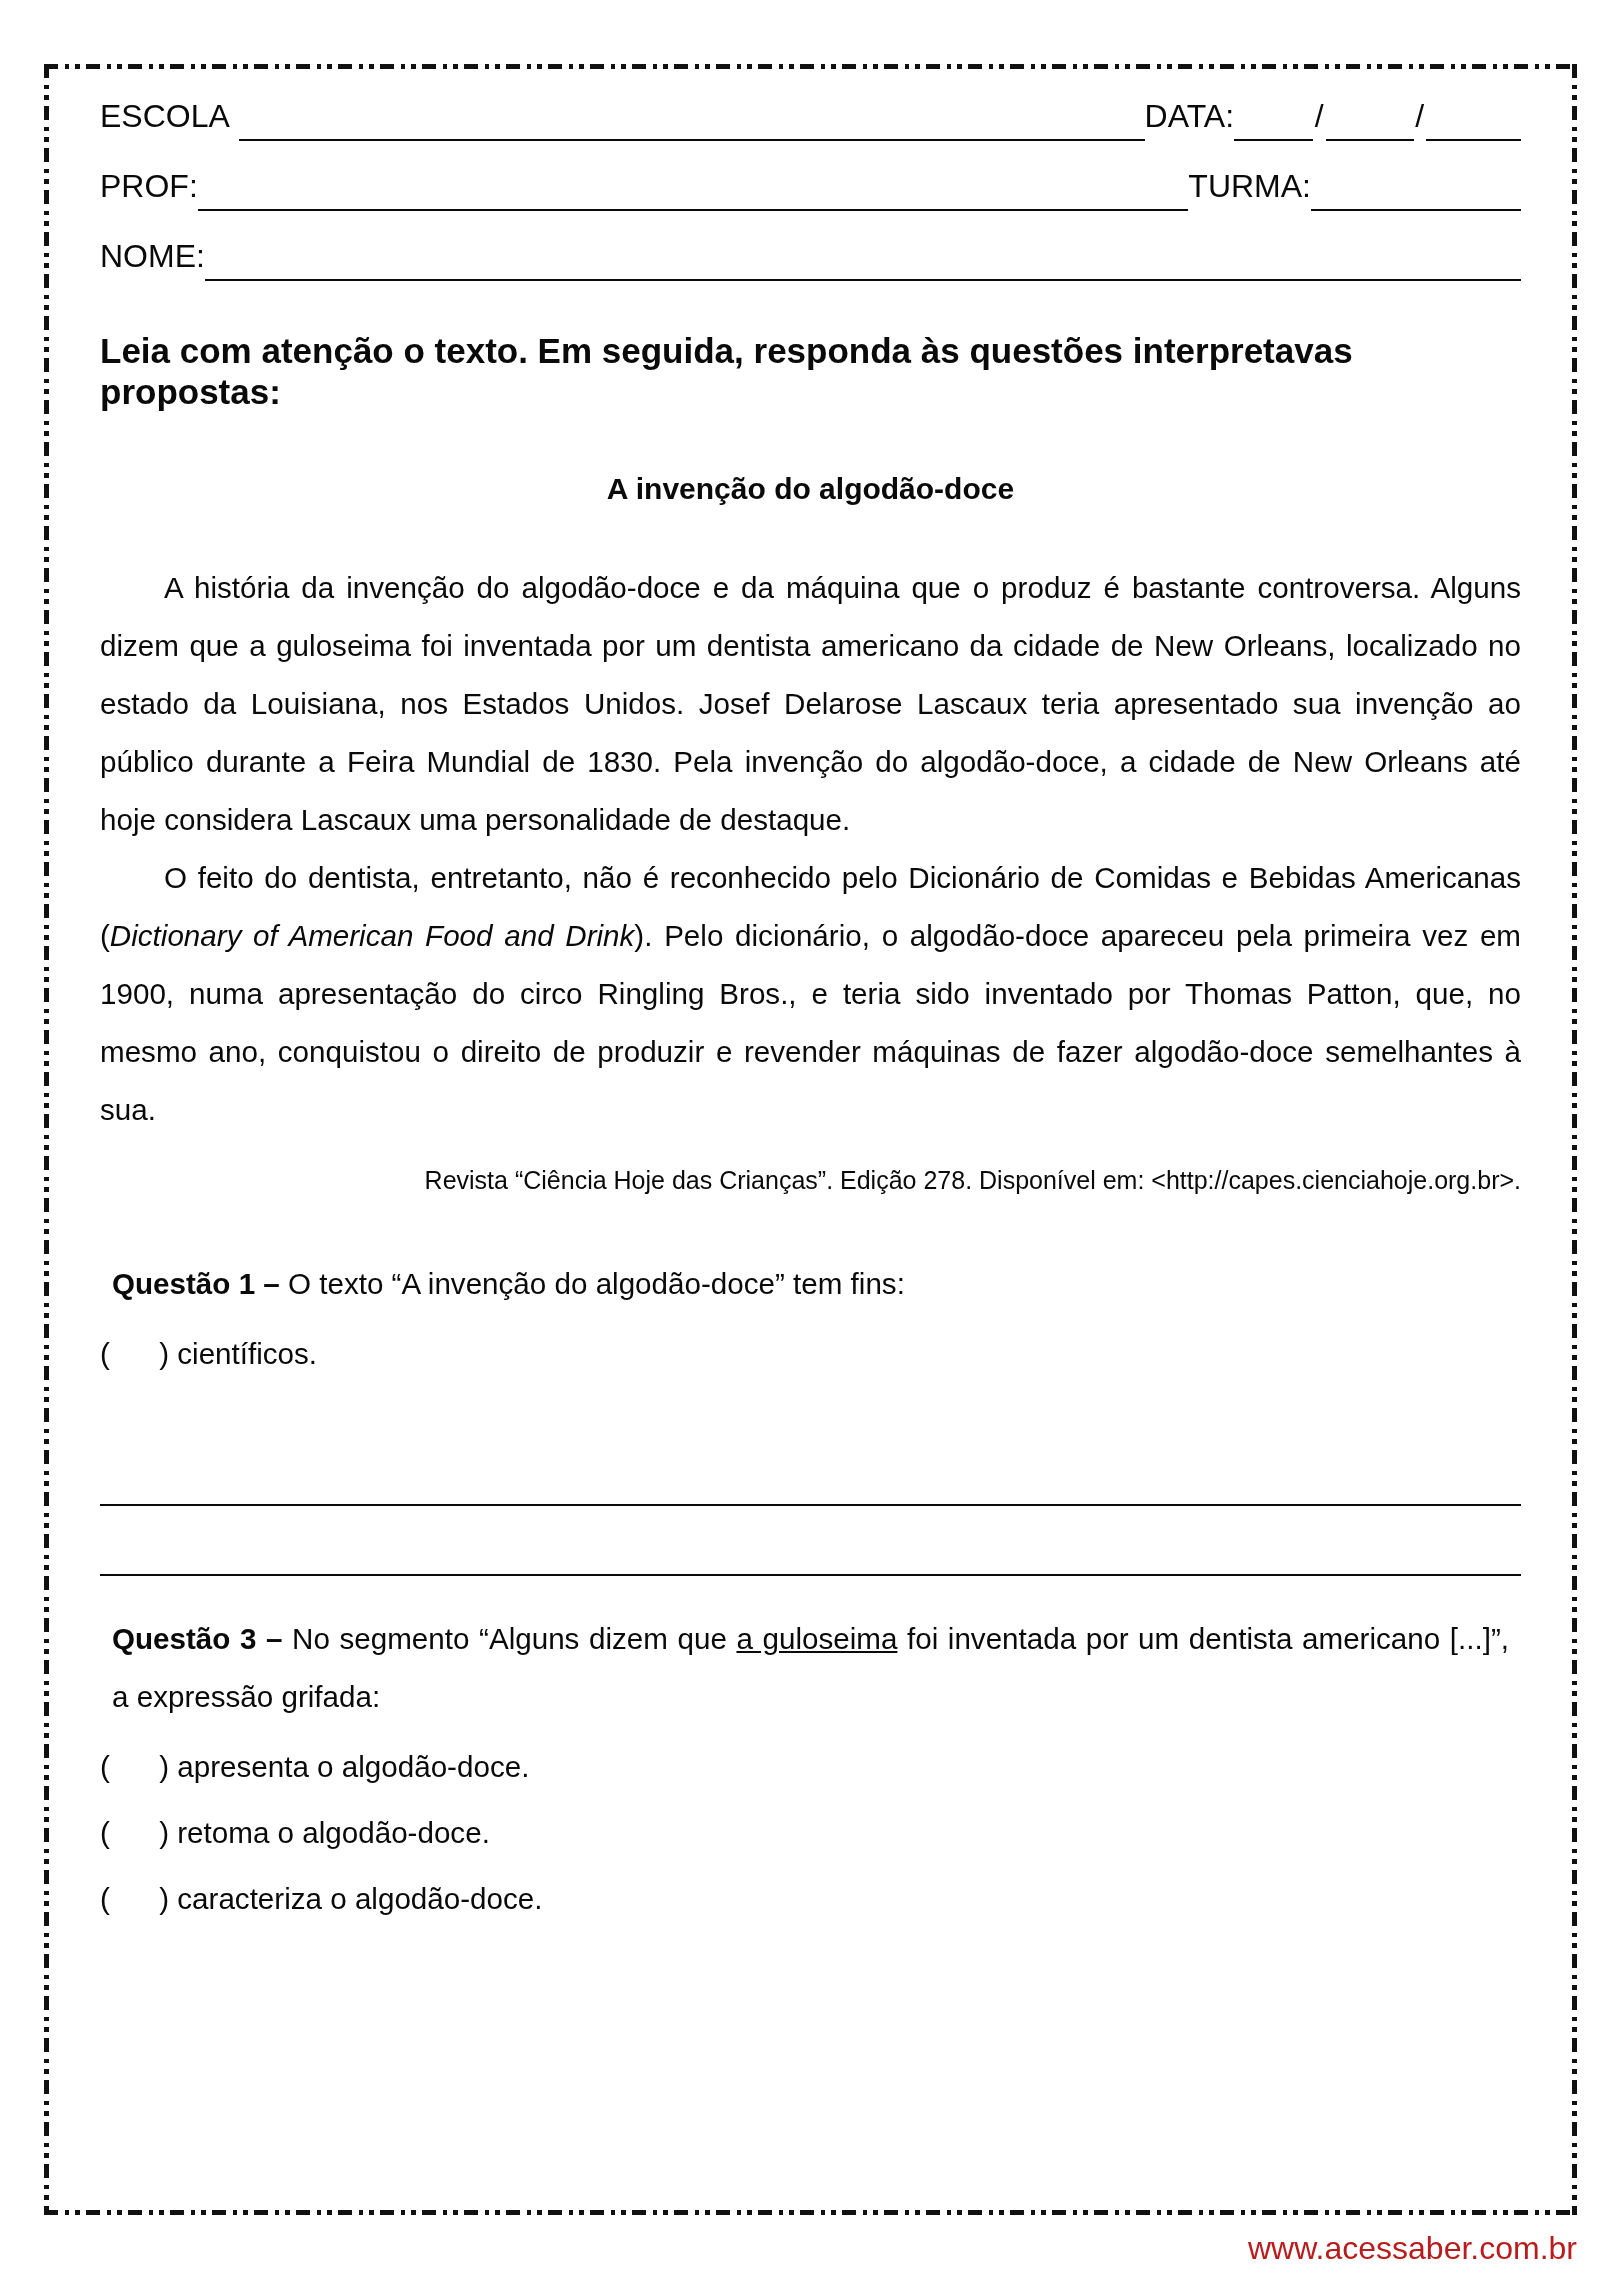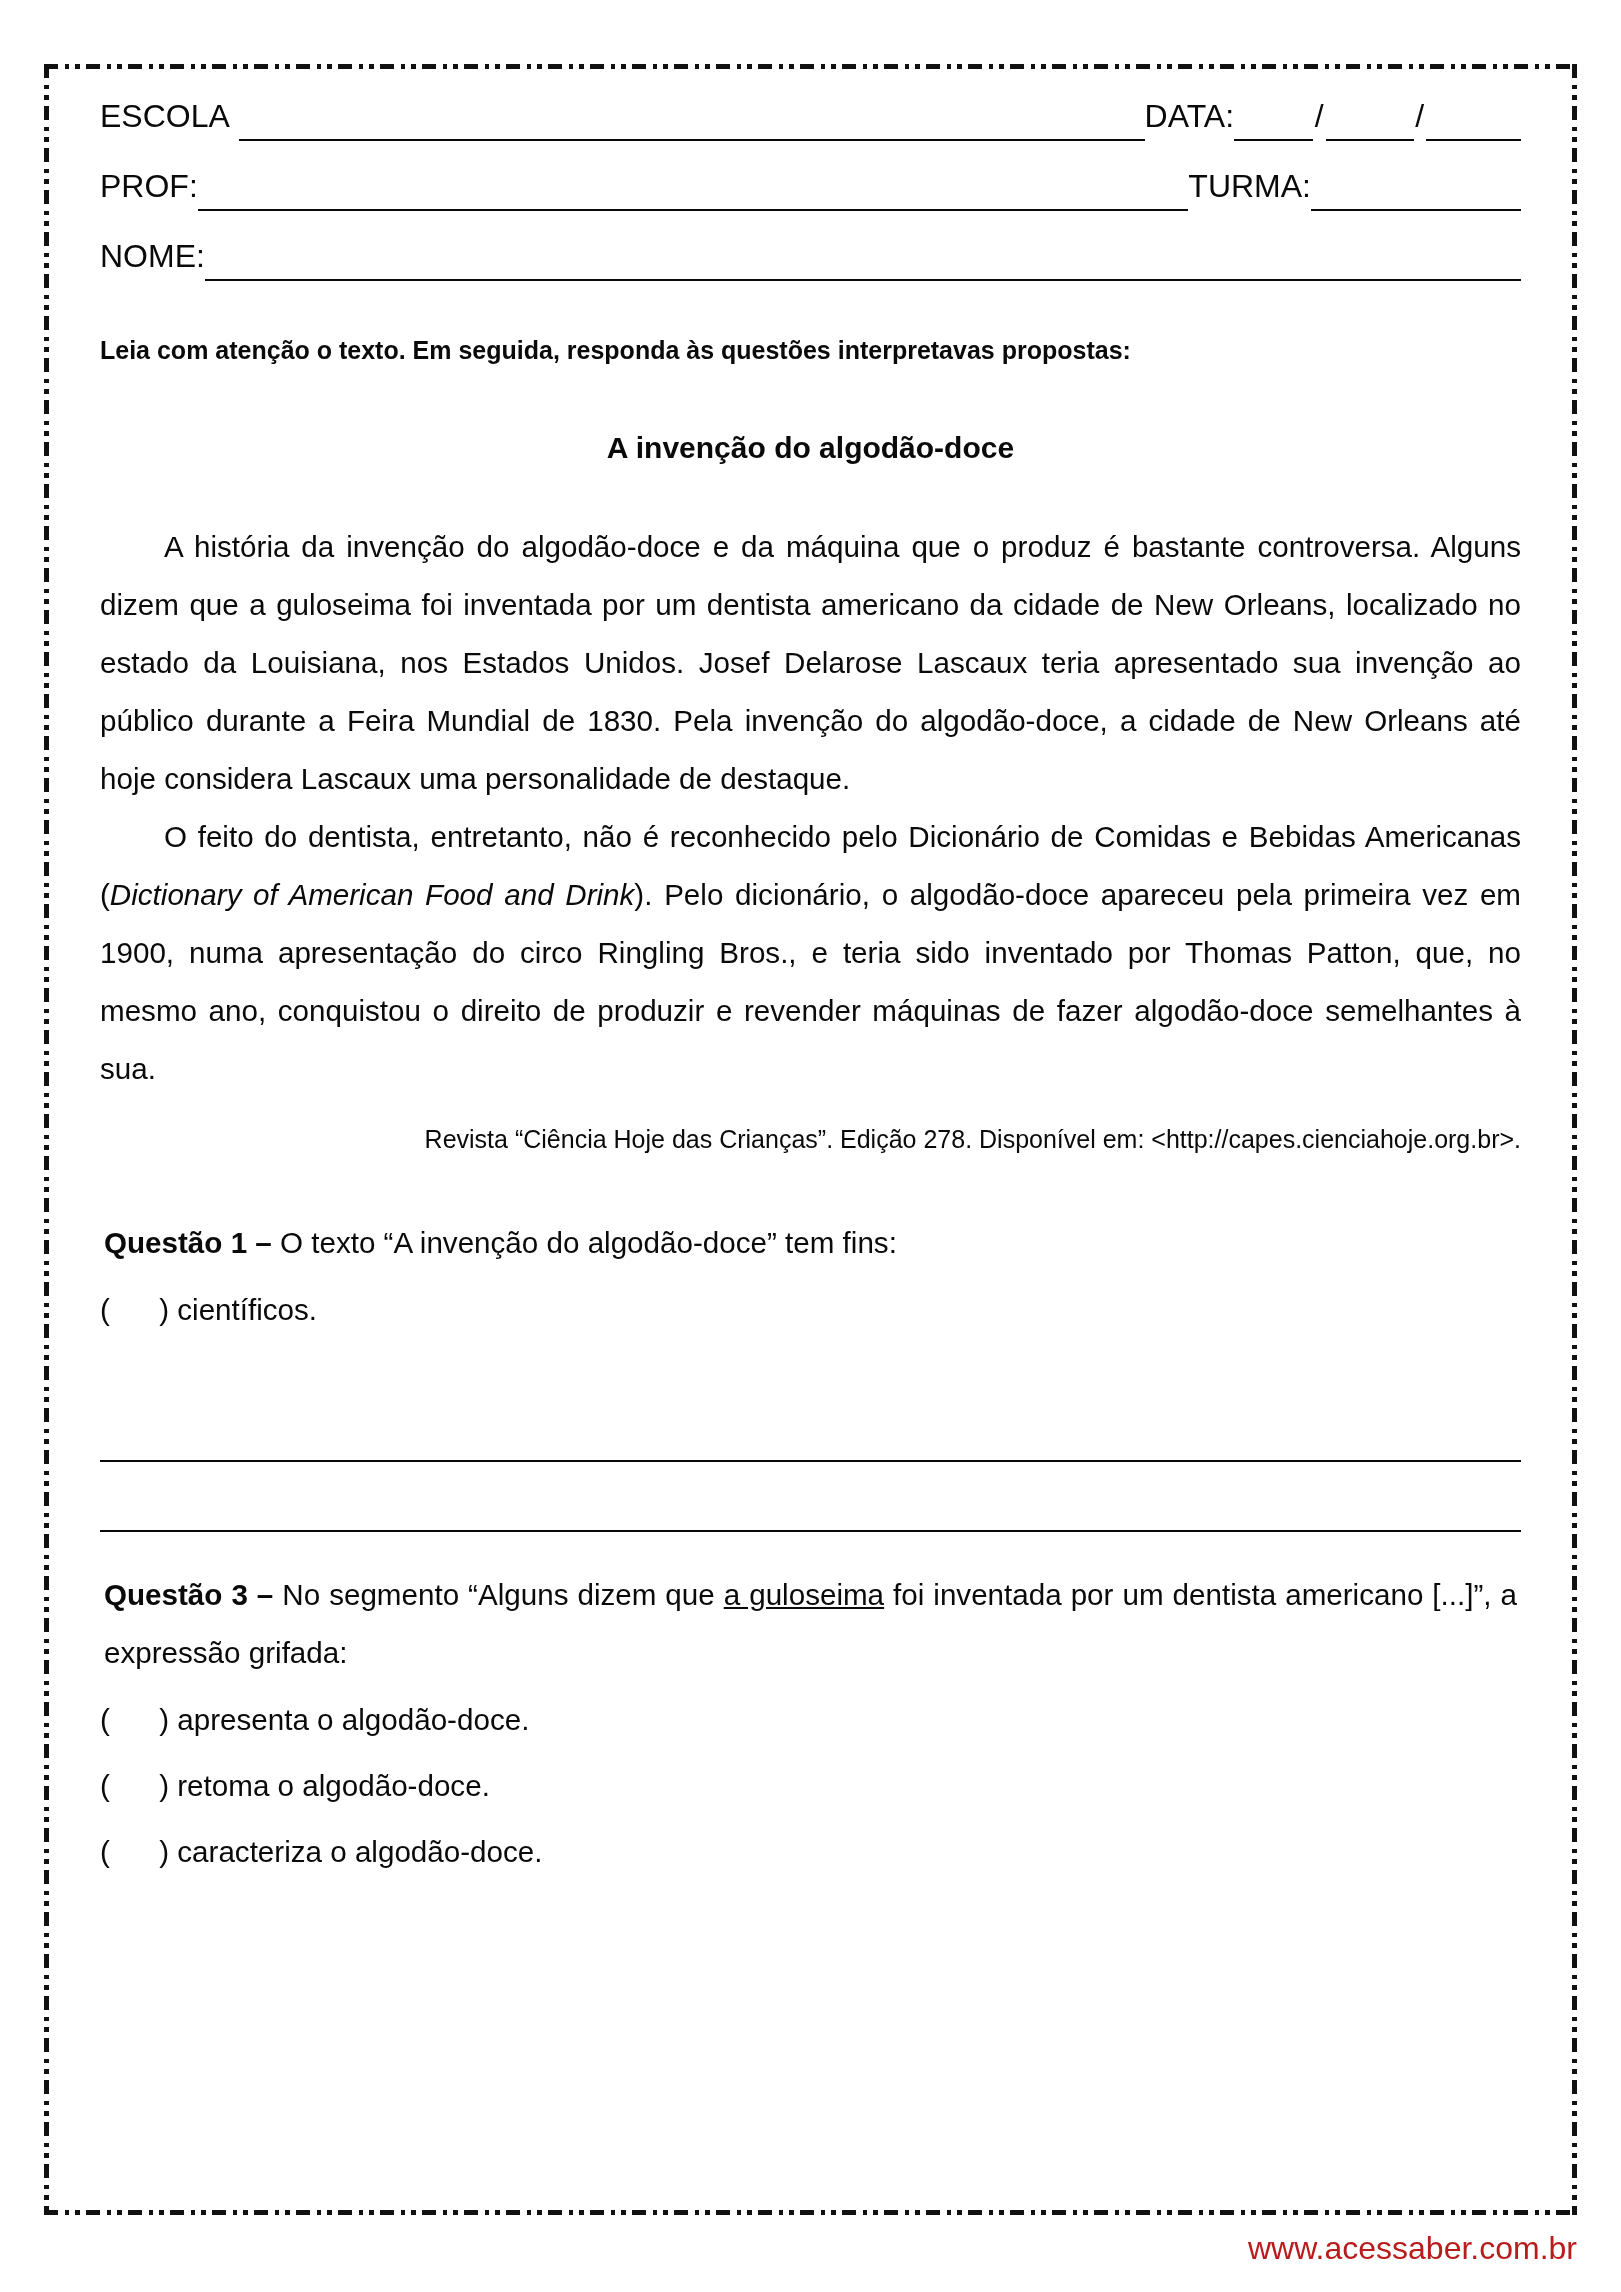--- a/index.html
+++ b/index.html
@@ -68,21 +68,21 @@
   .grow { flex: 1 1 auto; }
   .gap-l { margin-left: 9px; }
   .w-day { width: 79px; }
   .w-month { width: 88px; }
   .w-year { width: 95px; }
   .w-turma { width: 210px; }
   .slash { padding: 0 1.8px; }
 
   .instruction {
     margin-top: 47px;
-    font-size: 25px;
+    font-size: 35px;
     font-weight: bold;
     line-height: 41px;
   }
   .title {
     margin-top: 56px;
     text-align: center;
     font-size: 30px;
     font-weight: bold;
     line-height: 41px;
   }
@@ -101,21 +101,21 @@
     text-align: right;
     line-height: 36px;
   }
   .question { margin-top: 54px; }
   .q1 { margin-top: 57px; }
   .q3 { margin-top: 34px; }
   .q-text {
     font-size: 29.6px;
     line-height: 58px;
     text-align: justify;
-    margin: 4px;
+    margin: 12px;
   }
   .q-num { font-weight: bold; }
   .q-underline { text-decoration: underline; }
   .option {
     font-size: 29.6px;
     line-height: 57px;
     white-space: pre-wrap;
     margin-top: 9px;
   }
   .answer-lines { margin-top: 16px; }

